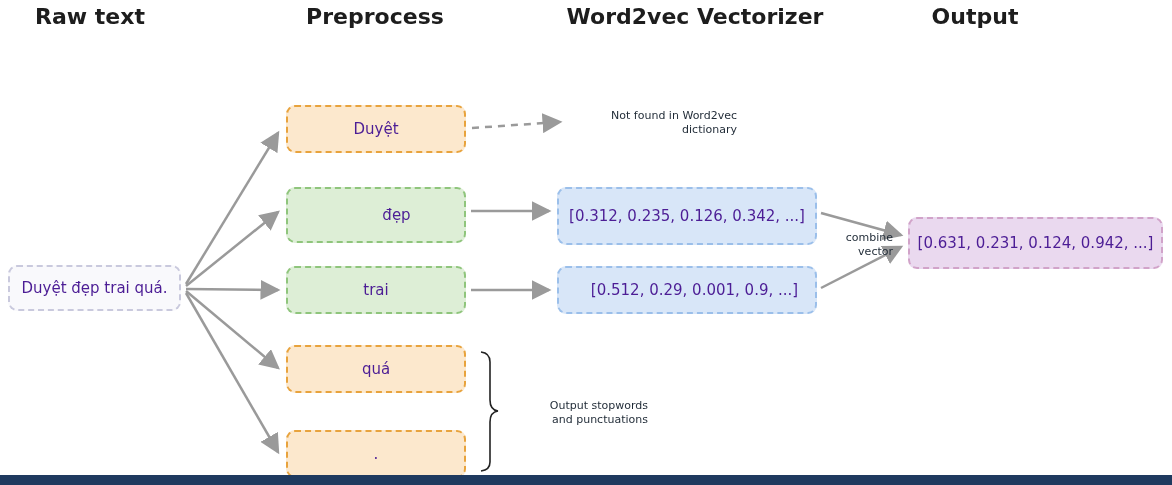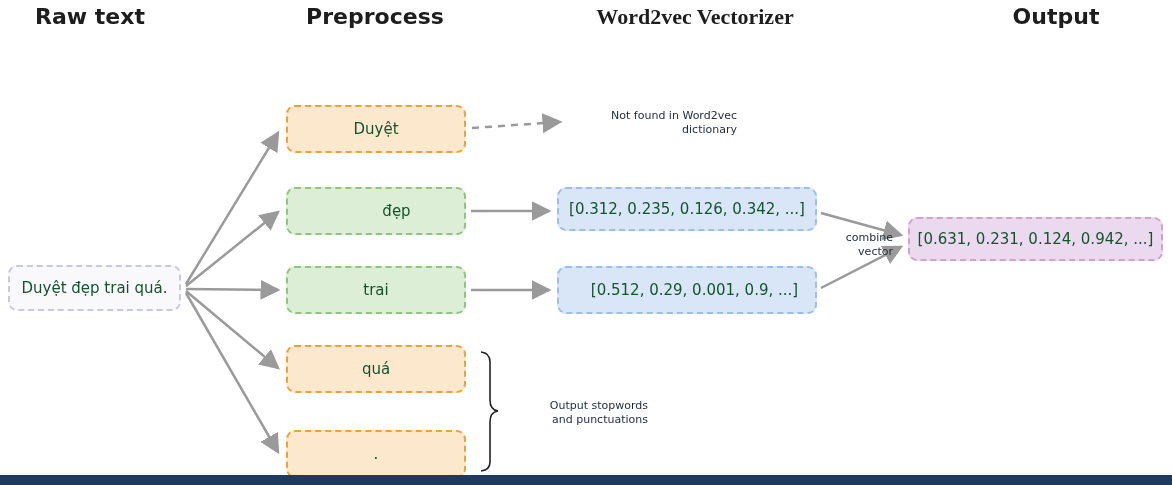--- a/index.html
+++ b/index.html
@@ -7,21 +7,21 @@
     position:relative;width:1172px;height:485px;overflow:hidden;
     font-family:"DejaVu Sans",sans-serif;background:#ffffff;
   }
   .hdr{
     position:absolute;transform:translateX(-50%);
     font-size:22px;font-weight:bold;color:#1d1d1d;white-space:nowrap;
   }
   .box{
     position:absolute;border-radius:9px;border:2px dashed transparent;
     display:flex;align-items:center;justify-content:center;
-    font-size:15px;color:#14532d;box-sizing:border-box;text-align:center;
+    font-size:15px;color:#4c1d95;box-sizing:border-box;text-align:center;
     background:#fff;
   }
   .box-raw{background:#f9f9fc;border-color:#c9c9dd;text-align:right;}
   .box-orange{background:#fce8cd;border-color:#e8a33d;}
   .box-green{background:#ddeed6;border-color:#8fc57c;}
   .box-blue{background:#d8e6f8;border-color:#9bbfea;}
   .box-purple{background:#ead9ef;border-color:#d1a3c9;}
   .note{
     position:absolute;font-size:11px;font-weight:normal;color:#1f2a36;
     text-align:right;white-space:pre-line;line-height:1.3;
@@ -53,35 +53,35 @@
     <line x1="471" y1="290" x2="549" y2="290" stroke="#9a9a9a" stroke-width="2.5" marker-end="url(#ah)"></line>
 
     <line x1="821" y1="213" x2="901" y2="235" stroke="#9a9a9a" stroke-width="2.5" marker-end="url(#ah)"></line>
     <line x1="821" y1="288" x2="901" y2="247" stroke="#9a9a9a" stroke-width="2.5" marker-end="url(#ah)"></line>
 
     <path d="M 481 352 Q 490 353 490 362 L 490 400 Q 490 410 498 411 Q 490 412 490 422 L 490 462 Q 490 470 481 471" fill="none" stroke="#222222" stroke-width="1.6"></path>
   </svg>
 
   <div class="hdr" style="left:90px;top:4px;">Raw text</div>
   <div class="hdr" style="left:375px;top:4px;">Preprocess</div>
-  <div class="hdr" style="left:695px;top:4px;font-family:Liberation Serif, serif;">Word2vec Vectorizer</div>
-  <div class="hdr" style="left:1056px;top:4px;">Output</div>
+  <div class="hdr" style="left:695px;top:4px;">Word2vec Vectorizer</div>
+  <div class="hdr" style="left:975px;top:4px;">Output</div>
 
   <div class="box box-raw" style="left:8px;top:265px;width:173px;height:46px;">Duyệt đẹp trai quá.</div>
 
   <div class="box box-orange" style="left:286px;top:105px;width:180px;height:48px;">Duyệt</div>
-  <div class="box box-green" style="left:286px;top:187px;width:180px;height:48px;padding-left:41px;">đẹp</div>
+  <div class="box box-green" style="left:286px;top:187px;width:180px;height:56px;padding-left:41px;">đẹp</div>
   <div class="box box-orange" style="left:286px;top:345px;width:180px;height:48px;">quá</div>
   <div class="box box-green" style="left:286px;top:266px;width:180px;height:48px;">trai</div>
   <div class="box box-orange" style="left:286px;top:430px;width:180px;height:48px;">.</div>
 
-  <div class="box box-blue" style="left:557px;top:187px;width:260px;height:44px;">[0.312, 0.235, 0.126, 0.342, ...]</div>
+  <div class="box box-blue" style="left:557px;top:187px;width:260px;height:58px;">[0.312, 0.235, 0.126, 0.342, ...]</div>
   <div class="box box-blue" style="left:557px;top:266px;width:260px;height:48px;padding-left:15px;">[0.512, 0.29, 0.001, 0.9, ...]</div>
 
-  <div class="box box-purple" style="left:908px;top:217px;width:255px;height:44px;">[0.631, 0.231, 0.124, 0.942, ...]</div>
+  <div class="box box-purple" style="left:908px;top:217px;width:255px;height:52px;">[0.631, 0.231, 0.124, 0.942, ...]</div>
 
   <div class="note" style="left:572px;top:109px;width:165px;">Not found in Word2vec
 dictionary</div>
   <div class="note" style="left:831px;top:231px;width:62px;">combine
 vector</div>
   <div class="note" style="left:508px;top:399px;width:140px;">Output stopwords
 and punctuations</div>
 
   <div class="bottom-bar"></div>
 

